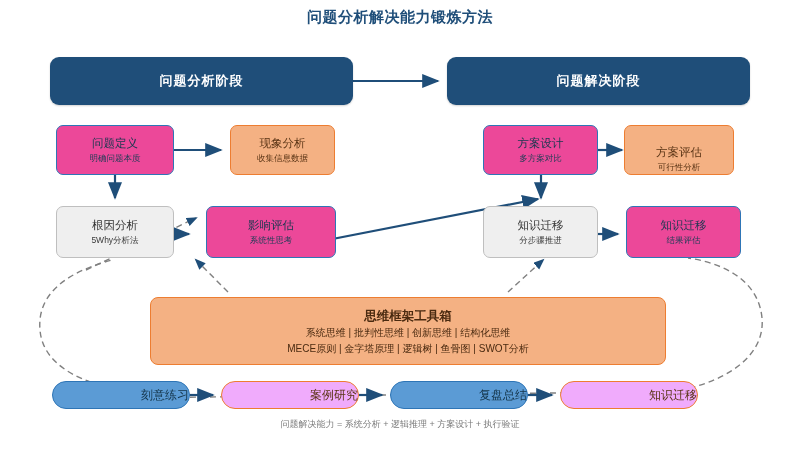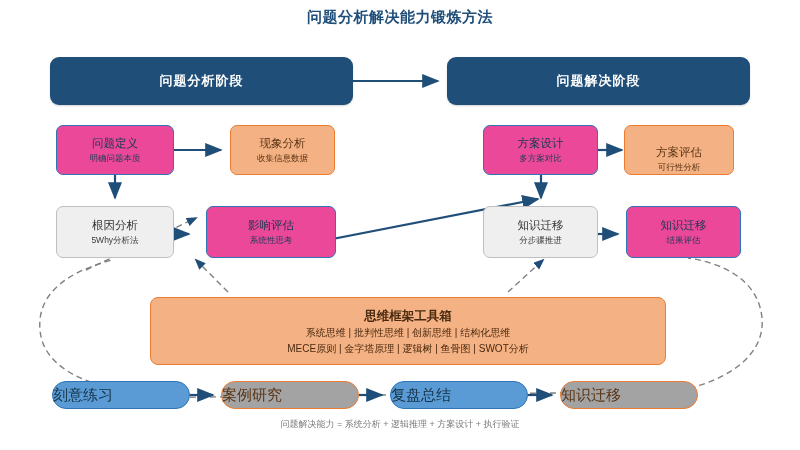--- a/index.html
+++ b/index.html
@@ -56,25 +56,25 @@
     position:absolute;left:150px;top:297px;width:516px;height:68px;
     background:#F4B183;border:1.6px solid #ED7D31;border-radius:8px;
     box-sizing:border-box;display:flex;flex-direction:column;
     align-items:center;justify-content:center;padding-top:2px;
   }
   #toolbox .tb-title{font-size:12.5px;font-weight:bold;color:#4a2a10;line-height:18px;}
   #toolbox .tb-line{font-size:10px;color:#4a2a10;line-height:16px;}
 
   .step{
     position:absolute;top:381px;height:28px;border-radius:14px;border:1.4px solid;
-    display:flex;align-items:center;justify-content:flex-start;box-sizing:border-box;
-    font-size:15px;
+    display:flex;align-items:center;justify-content:flex-end;box-sizing:border-box;
+    font-size:12px;
   }
   .step.blue{background:#5B9BD5;border-color:#2E75B6;color:#143449;}
-  .step.orange{background:#a3a3a3;border-color:#ED7D31;color:#5a3415;}
+  .step.orange{background:#f0abfc;border-color:#ED7D31;color:#5a3415;}
   #s-1{left:52px;width:138px;}
   #s-2{left:221px;width:138px;}
   #s-3{left:390px;width:138px;}
   #s-4{left:560px;width:138px;}
 
   .formula{
     position:absolute;left:0;top:418px;width:800px;text-align:center;
     font-size:9px;color:#7b7b7b;
   }
 </style>

